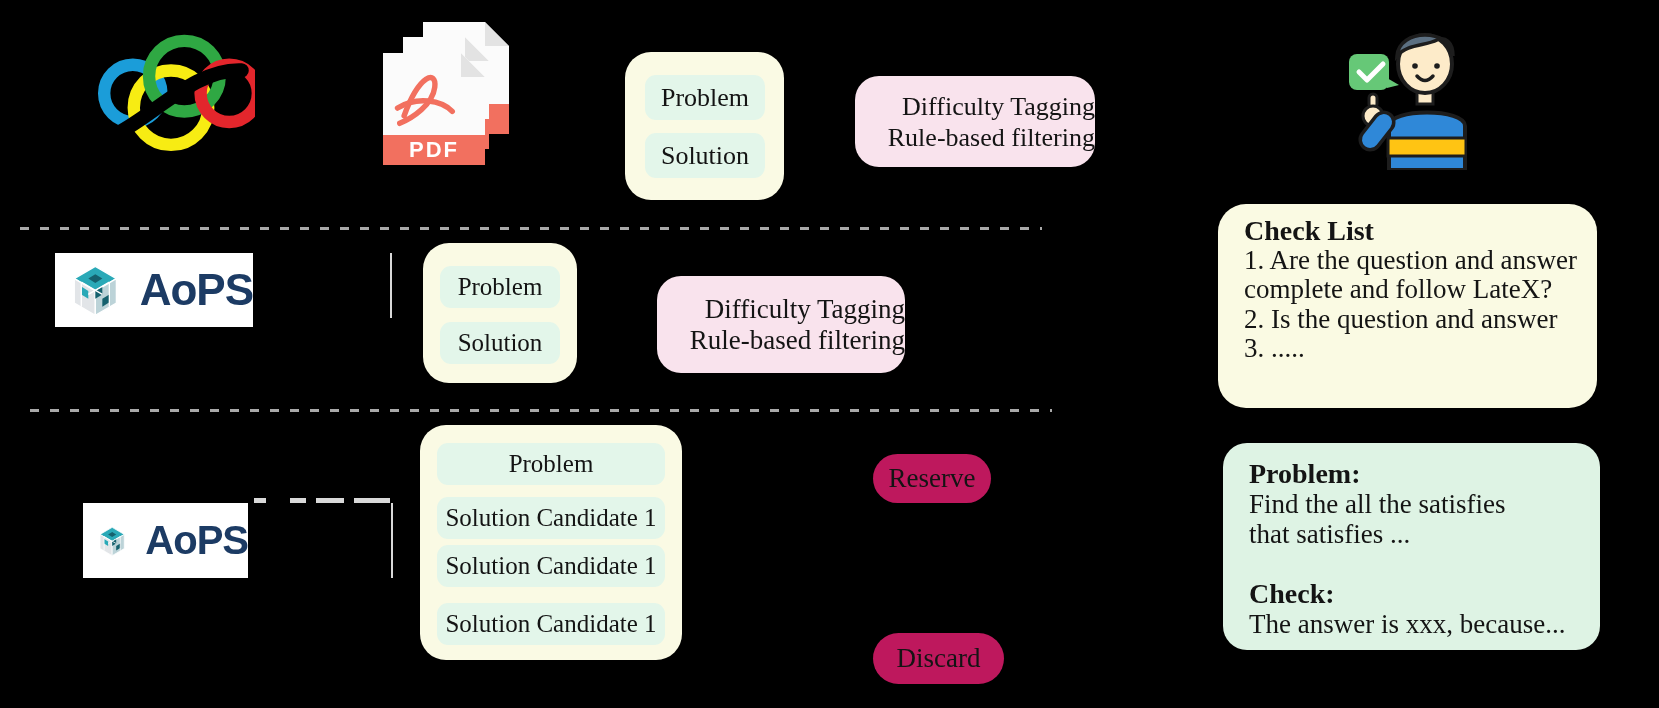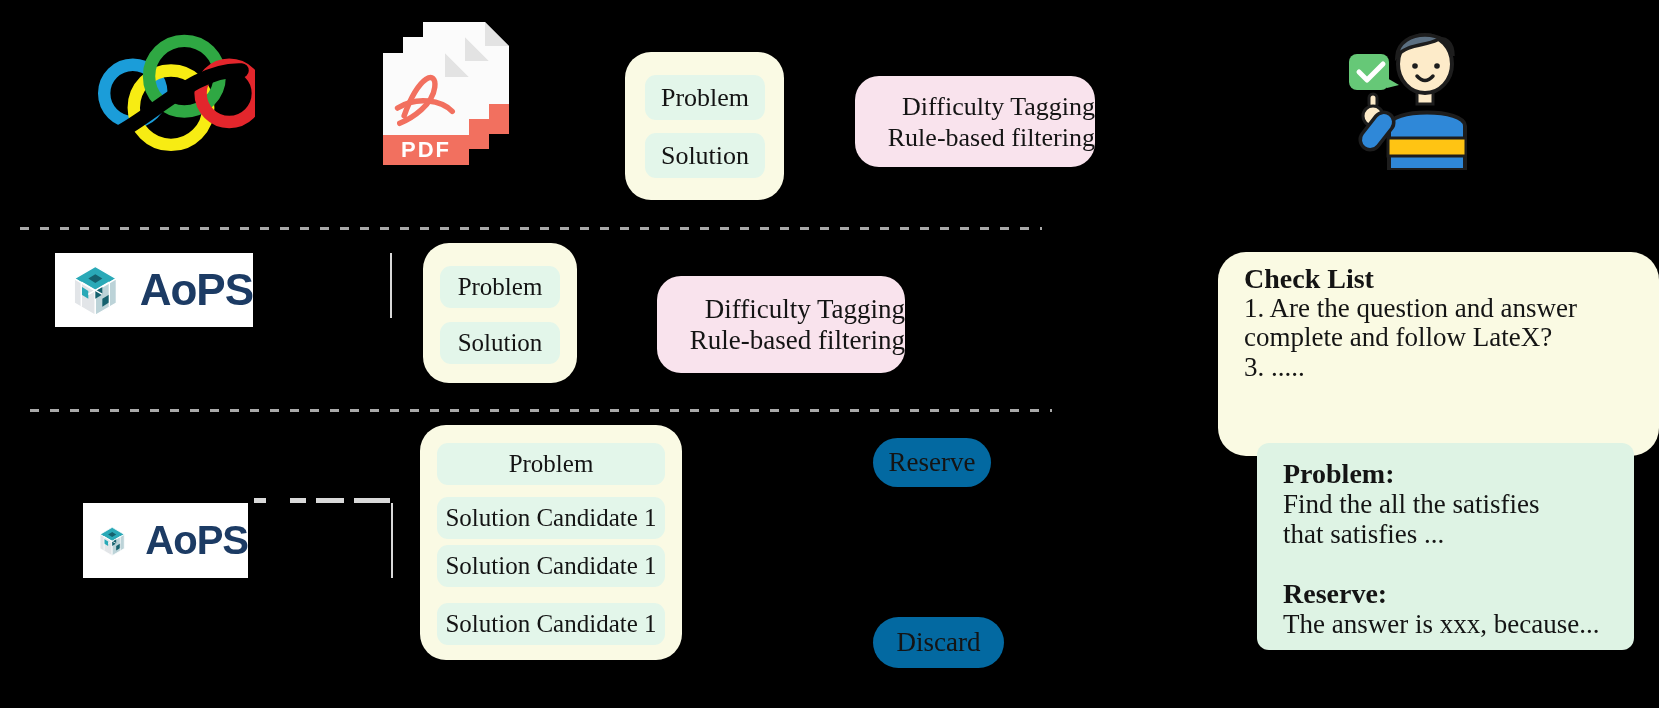--- a/index.html
+++ b/index.html
@@ -8,22 +8,22 @@
     overflow:hidden; font-family:"Liberation Serif", serif; color:#141414;
   }
   
   .abs { position:absolute; }
   .box-cream { position:absolute; background:#FAFAE4; border-radius:26px; }
   .pill-mint { position:absolute; background:#E3F6EA; border-radius:11px;
     display:flex; align-items:center; justify-content:center; font-size:26px; }
   .box-pink { position:absolute; background:#F9E3ED; border-radius:24px;
     display:flex; flex-direction:column; align-items:flex-end; justify-content:center;
     font-size:26px; line-height:31px; text-align:center; }
-  .pill-pink { position:absolute; background:#0369a1; border-radius:26px;
-    display:flex; align-items:center; justify-content:center; font-size:27px; }
+  .pill-pink { position:absolute; background:#be185d; border-radius:26px;
+    display:flex; align-items:center; justify-content:center; font-size:27px;margin-top:16px; }
   .dash-line { position:absolute; height:3px;
     background:repeating-linear-gradient(90deg,#A9A9A9 0 9px, transparent 9px 20px); }
 
   
   .pdf-stack { position:absolute; left:383px; top:22px; width:130px; height:152px; }
   .pdf-page { position:absolute; width:86px; height:112px; background:#FBFBFB;
     clip-path: polygon(0 0, calc(100% - 24px) 0, 100% 24px, 100% 100%, 0 100%); }
   .pdf-fold { position:absolute; top:0; right:0; width:24px; height:24px;
     background:#E3E3E3; clip-path: polygon(0 0, 100% 100%, 0 100%); }
   .pdf-band { position:absolute; bottom:0; left:0; right:0; height:30px; background:#F2705F;
@@ -35,21 +35,21 @@
     gap:18px; padding-left:14px; box-sizing:border-box; }
   .aops-word { font-family:"Liberation Sans", sans-serif; font-weight:bold;
     color:#1C3B64; letter-spacing:-1px; }
   .remnant { position:absolute; background:rgba(255,255,255,0.85); }
 
   
   .text-box { position:absolute; box-sizing:border-box; padding:12px 10px 0 26px;
     font-size:27px; line-height:29.5px; }
   .text-box .hd { font-weight:bold; font-size:28px; }
   .checklist-box { background:#FAFAE3; border-radius:28px; }
-  .example-box { background:#DEF3E4; border-radius:12px; line-height:30px;margin-left:34px; }
+  .example-box { background:#DEF3E4; border-radius:24px; line-height:30px; }
   .spacer-line { height:30px; }
 </style>
 </head>
 <body>
 
 <div class="canvas">
 
   <div class="abs" style="left:45px; top:8px;">
     <svg width="210" height="165" viewBox="0 0 220 170">
       <circle cx="92" cy="88" r="30" fill="none" stroke="#1B9DD9" stroke-width="13"></circle>
@@ -62,21 +62,21 @@
 
   <div class="pdf-stack">
     <div class="pdf-page" style="left:40px; top:0;">
       <div class="pdf-fold"></div>
       <div class="pdf-band"></div>
     </div>
     <div class="pdf-page" style="left:20px; top:15px;">
       <div class="pdf-fold"></div>
       <div class="pdf-band"></div>
     </div>
-    <div class="pdf-page" style="left:0; top:31px;">
+    <div class="pdf-page" style="left:0; top:31px;padding-left:16px;">
       <div class="pdf-fold"></div>
       <svg width="70" height="70" viewBox="0 0 64 64" style="position:absolute; left:8px; top:8px;">
         <path d="M12 50 C 26 12 42 8 40 24 C 38 40 20 52 8 57" fill="none" stroke="#F2705F" stroke-width="5" stroke-linecap="round"></path>
         <path d="M6 43 C 24 32 46 36 56 46" fill="none" stroke="#F2705F" stroke-width="5" stroke-linecap="round"></path>
       </svg>
       <div class="pdf-band">PDF</div>
     </div>
   </div>
 
   <div class="box-cream" style="left:625px; top:52px; width:159px; height:148px;">
@@ -138,24 +138,25 @@
   <div class="box-cream" style="left:423px; top:243px; width:154px; height:140px;">
     <div class="pill-mint" style="left:17px; top:23px; width:120px; height:42px; font-size:25px;">Problem</div>
     <div class="pill-mint" style="left:17px; top:79px; width:120px; height:42px; font-size:25px;">Solution</div>
   </div>
 
   <div class="box-pink" style="left:657px; top:276px; width:248px; height:97px; font-size:27px;">
     <div>Difficulty Tagging</div>
     <div>Rule-based filtering</div>
   </div>
 
-  <div class="text-box checklist-box" style="left:1218px; top:204px; width:441px; height:204px;margin-top:48px;">
+  <div class="text-box checklist-box" style="left:1218px; top:204px; width:379px; height:204px;">
     <div class="hd">Check List</div>
     <div>1. Are the question and answer</div>
     <div>complete and follow LateX?</div>
+    <div>2. Is the question and answer</div>
     <div>3. .....</div>
   </div>
 
   <div class="dash-line" style="left:30px; top:409px; width:1022px;"></div>
 
   <div class="aops-box" style="left:83px; top:503px; width:165px; height:75px;">
     <svg width="50" height="56" viewBox="0 0 60 66">
       <polygon points="30,6 54,20 30,34 6,20" fill="#2AA9B7" stroke="#fff" stroke-width="1.5"></polygon>
       <polygon points="6,20 30,34 30,62 6,48" fill="#E2E5E8" stroke="#fff" stroke-width="1.5"></polygon>
       <polygon points="30,34 54,20 54,48 30,62" fill="#BCD3D8" stroke="#fff" stroke-width="1.5"></polygon>
@@ -184,17 +185,17 @@
   </div>
 
   <div class="pill-pink" style="left:873px; top:438px; width:118px; height:49px;">Reserve</div>
   <div class="pill-pink" style="left:873px; top:617px; width:131px; height:51px;">Discard</div>
 
   <div class="text-box example-box" style="left:1223px; top:443px; width:377px; height:207px; padding-top:16px;">
     <div class="hd">Problem:</div>
     <div>Find the all the satisfies</div>
     <div>that satisfies ...</div>
     <div class="spacer-line"></div>
-    <div class="hd">Reserve:</div>
+    <div class="hd">Check:</div>
     <div>The answer is xxx, because...</div>
   </div>
 
 </div>
 
 </body></html>

